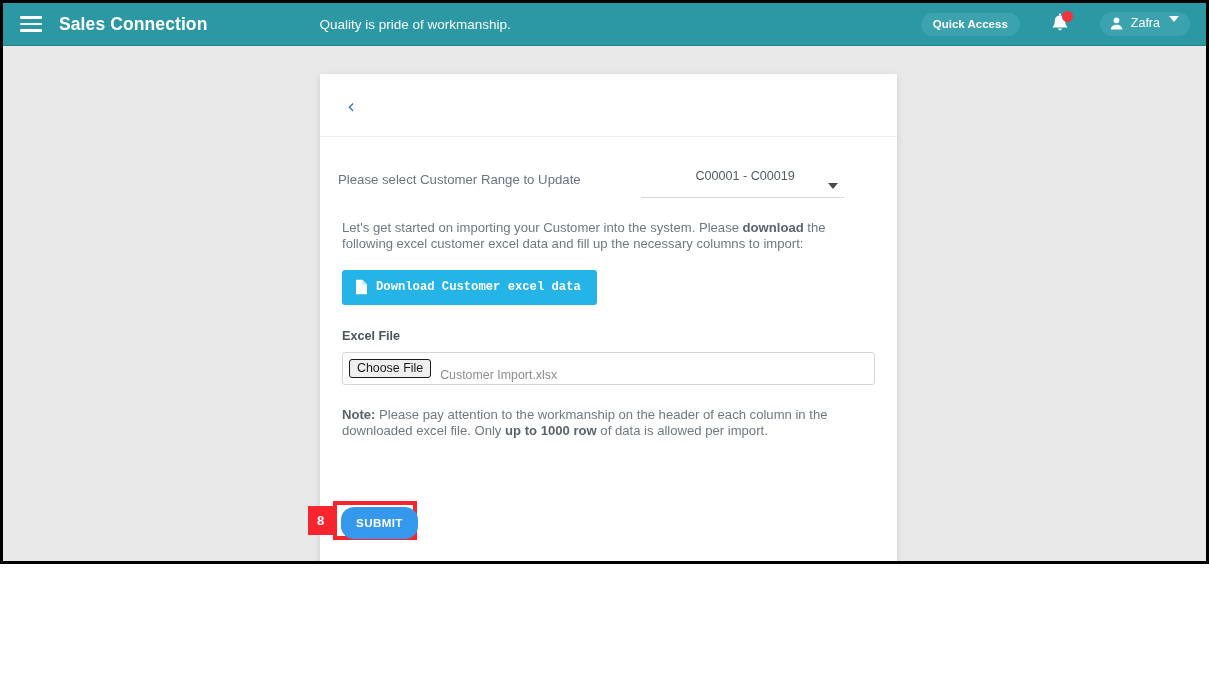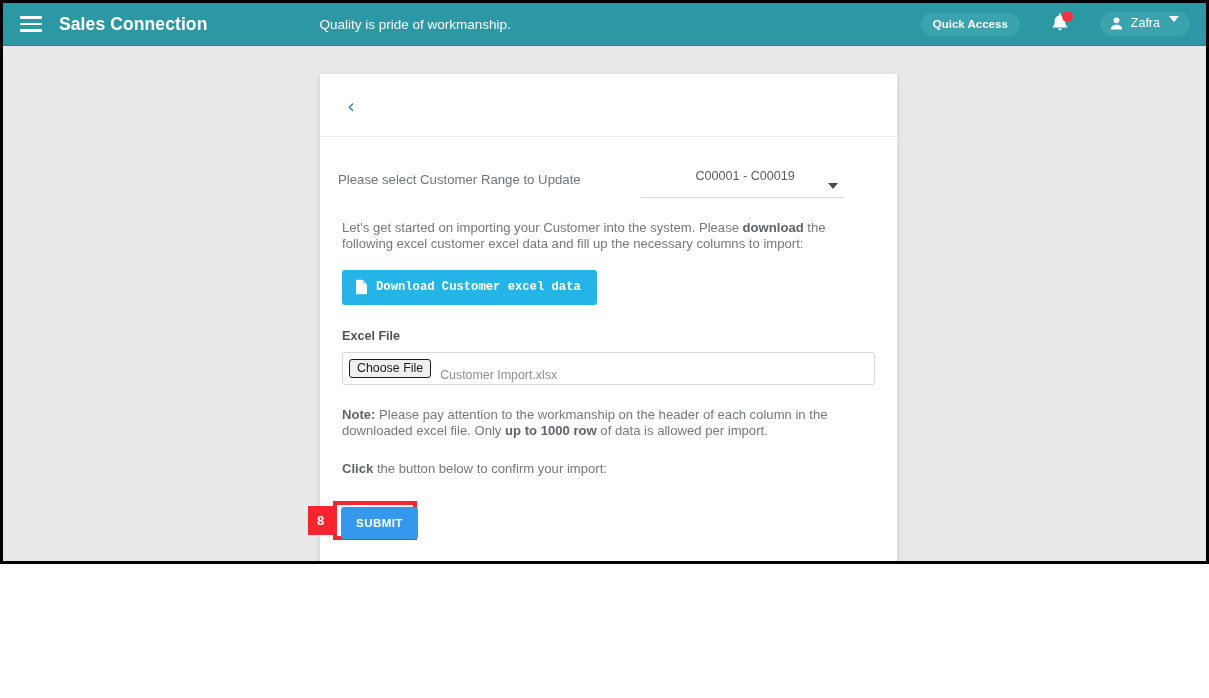--- a/index.html
+++ b/index.html
@@ -232,21 +232,21 @@
   }
 
   #submit-btn {
     margin: 0;
     background: #3498ec;
     color: #ffffff;
     font-size: 11.6px;
     font-weight: bold;
     letter-spacing: 0.4px;
     border: none;
-    border-radius: 3px;
+    border-radius: 13px;
     padding: 9px 15px 10px 15px;
     cursor: pointer;
     font-family: "Liberation Sans", sans-serif;
   }
 
   
   #annot-badge {
     position: absolute;
     left: 305px; top: 503px;
     width: 25px; height: 29px;
@@ -337,21 +337,20 @@
 
       <div class="field-label">Excel File</div>
 
       <div id="file-input-box">
         <span id="choose-file-btn">Choose File</span>
         <span id="file-name">Customer Import.xlsx</span>
       </div>
 
       <div class="para"><b>Note:</b><span> Please pay attention to the workmanship on the header of each column in the downloaded excel file. Only </span><b>up to 1000 row</b><span> of data is allowed per import.</span></div>
 
-      <div class="para"><b>Click</b><span> the button below to confirm your import:</span></div>
 
     </div>
   </div>
 
   <div id="annot-badge">8</div>
   <div id="annot-box"></div>
   <div id="submit-wrap">
     <button id="submit-btn">SUBMIT</button>
   </div>
 

